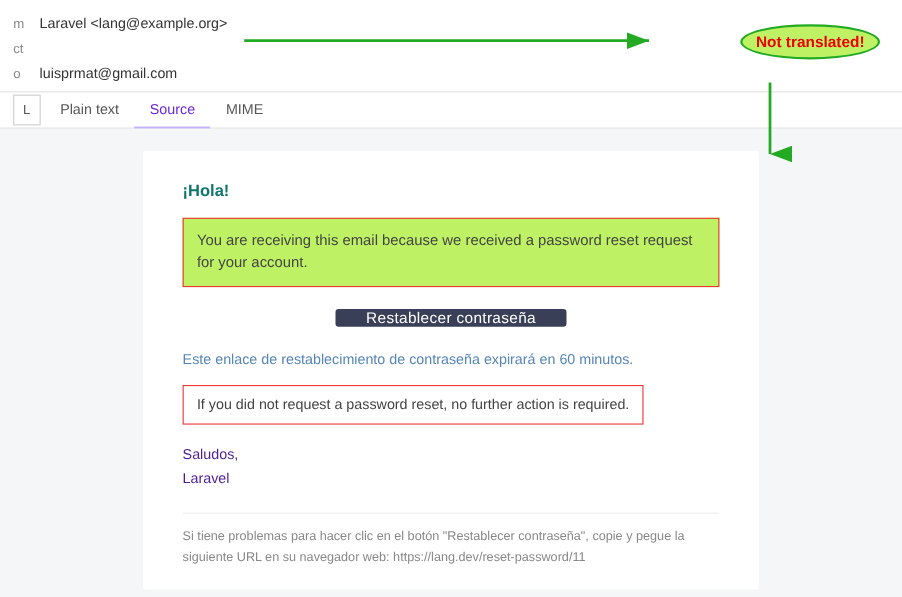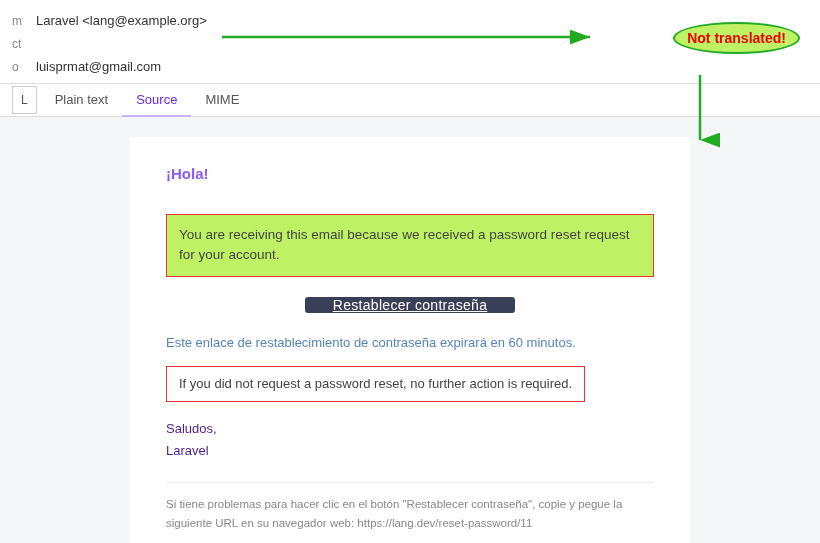--- a/index.html
+++ b/index.html
@@ -101,22 +101,22 @@
       background: #fff;
       max-width: 560px;
       margin: 0 auto;
       padding: 28px 36px 20px 36px;
       border-radius: 2px;
     }
 
     .greeting {
       font-size: 15px;
       font-weight: bold;
-      color: #8b5cf6;
-      margin-bottom: 32px;
+      color: #0f766e;
+      margin-bottom: 16px;
     }
 
     .intro-text {
       font-size: 13.5px;
       color: #444;
       line-height: 1.5;
       border: 1.5px solid #e33;
       padding: 10px 12px;
       margin-bottom: 20px;
       background: #bef264;
@@ -129,21 +129,20 @@
 
     .reset-btn {
       background: #3a3f58;
       color: #fff;
       border: none;
       padding: 0 28px;
       font-size: 14px;
       border-radius: 3px;
       cursor: pointer;
       letter-spacing: 0.3px;
-      text-decoration: underline;
     }
 
     .expiry-text {
       font-size: 13px;
       color: #5585b9;
       margin-bottom: 14px;
       line-height: 1.5;
     }
 
     .no-action-text {

